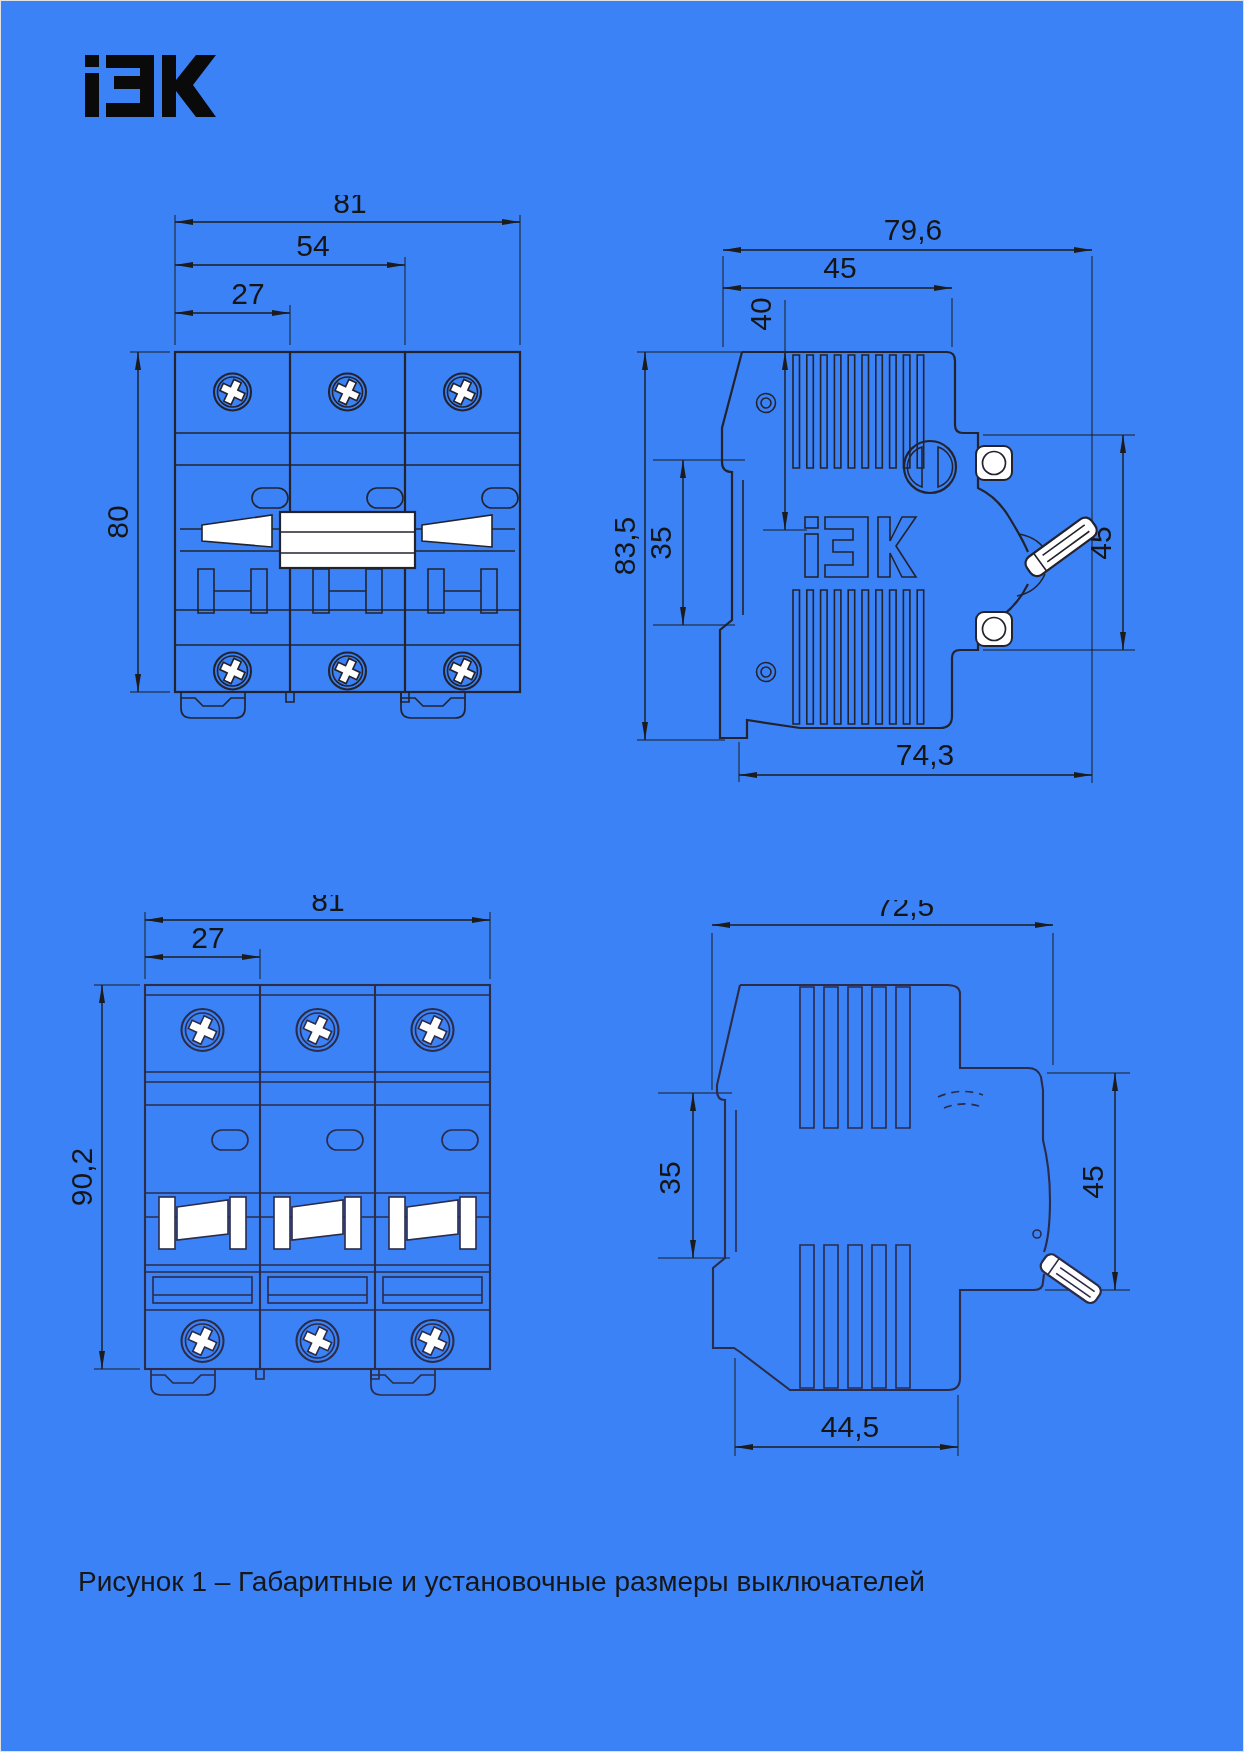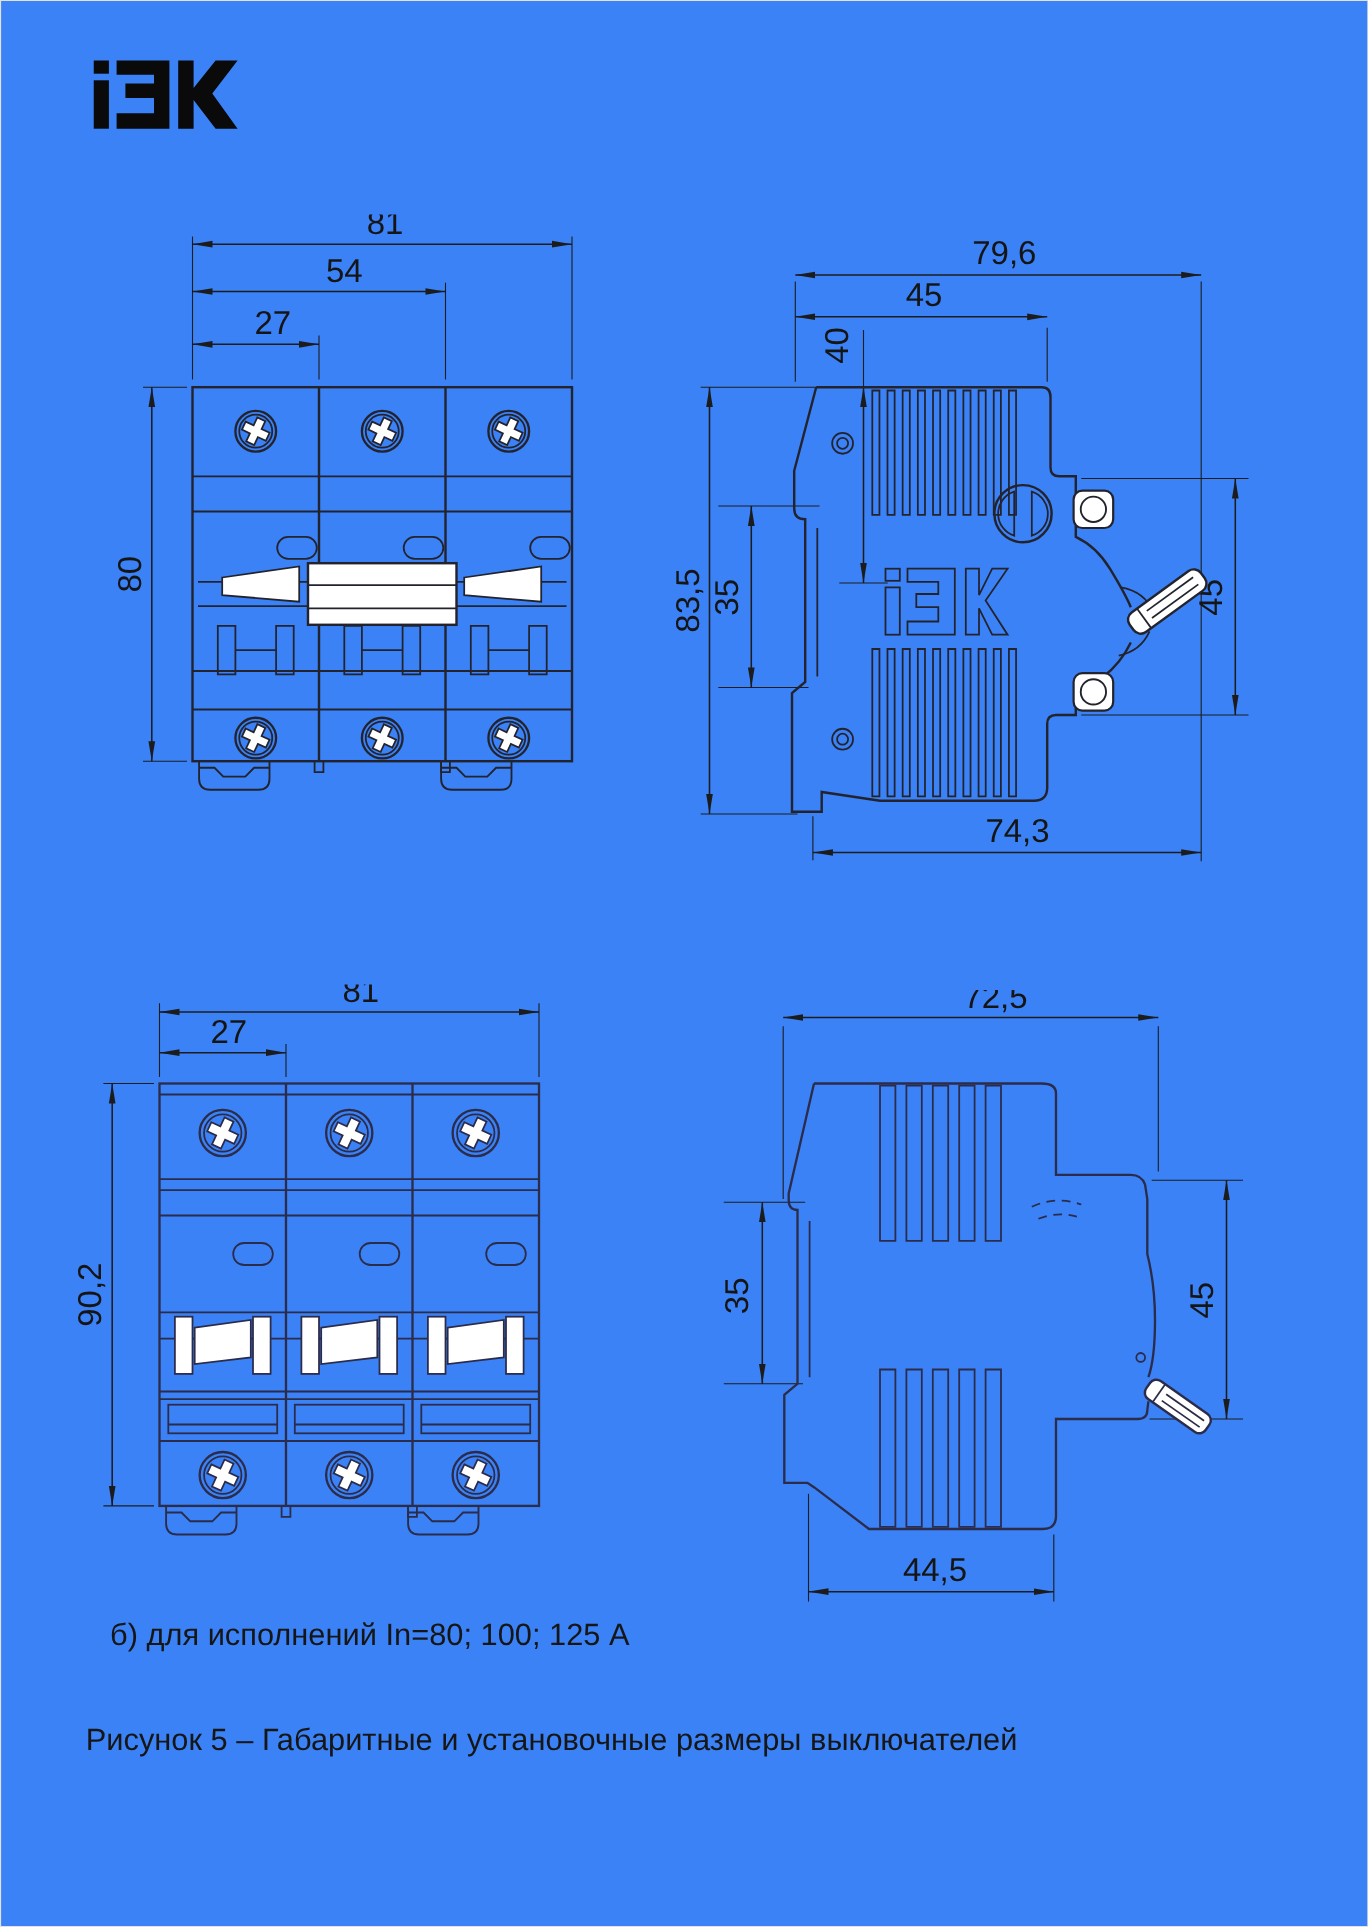--- a/index.html
+++ b/index.html
@@ -271,17 +271,16 @@
       <circle class="b2" cx="437" cy="334" r="4"></circle>
       <g transform="translate(447,362) rotate(35)">
         <rect class="bline wfill" x="-4" y="-10" width="66" height="20" rx="7"></rect>
         <line class="b2" x1="8" y1="-10" x2="8" y2="10"></line>
         <line class="b2" x1="14" y1="-3" x2="56" y2="-3"></line>
         <line class="b2" x1="14" y1="4" x2="56" y2="4"></line>
       </g>
     </g>
   </svg>
 
-  <div class="caption" style="left:100px;top:1470px">б) для исполнений In=80; 100; 125 А</div>
-
-  <div class="caption" style="left:78px;top:1566px">Рисунок 5 – Габаритные и установочные размеры выключателей</div>
+
+  <div class="caption" style="left:78px;top:1566px">Рисунок 1 – Габаритные и установочные размеры выключателей</div>
 
 </div>
 
 </body></html>

